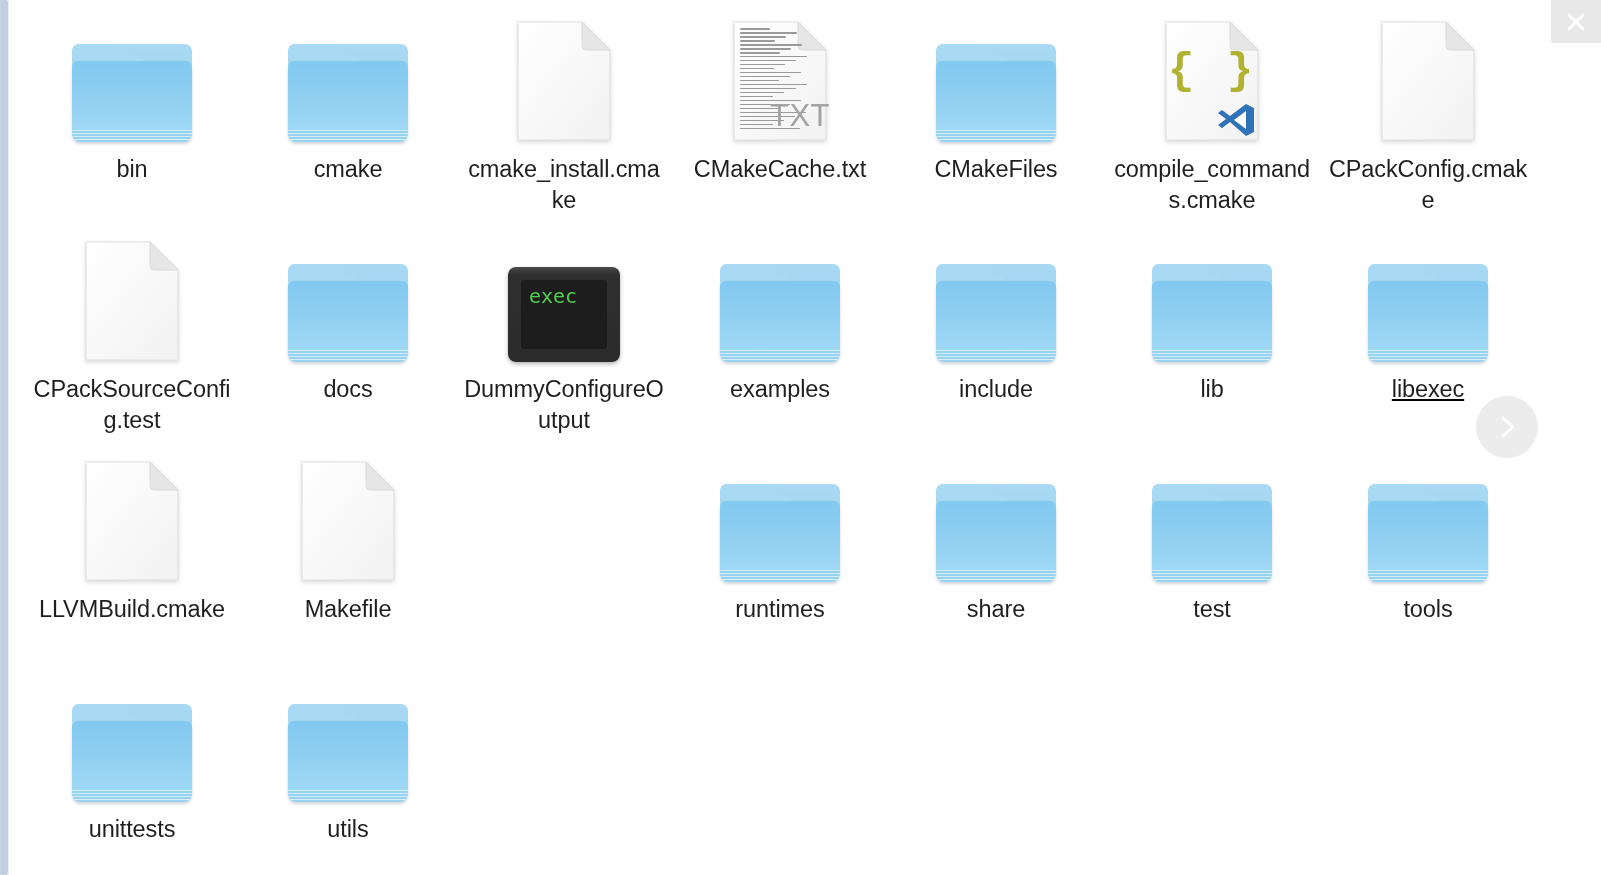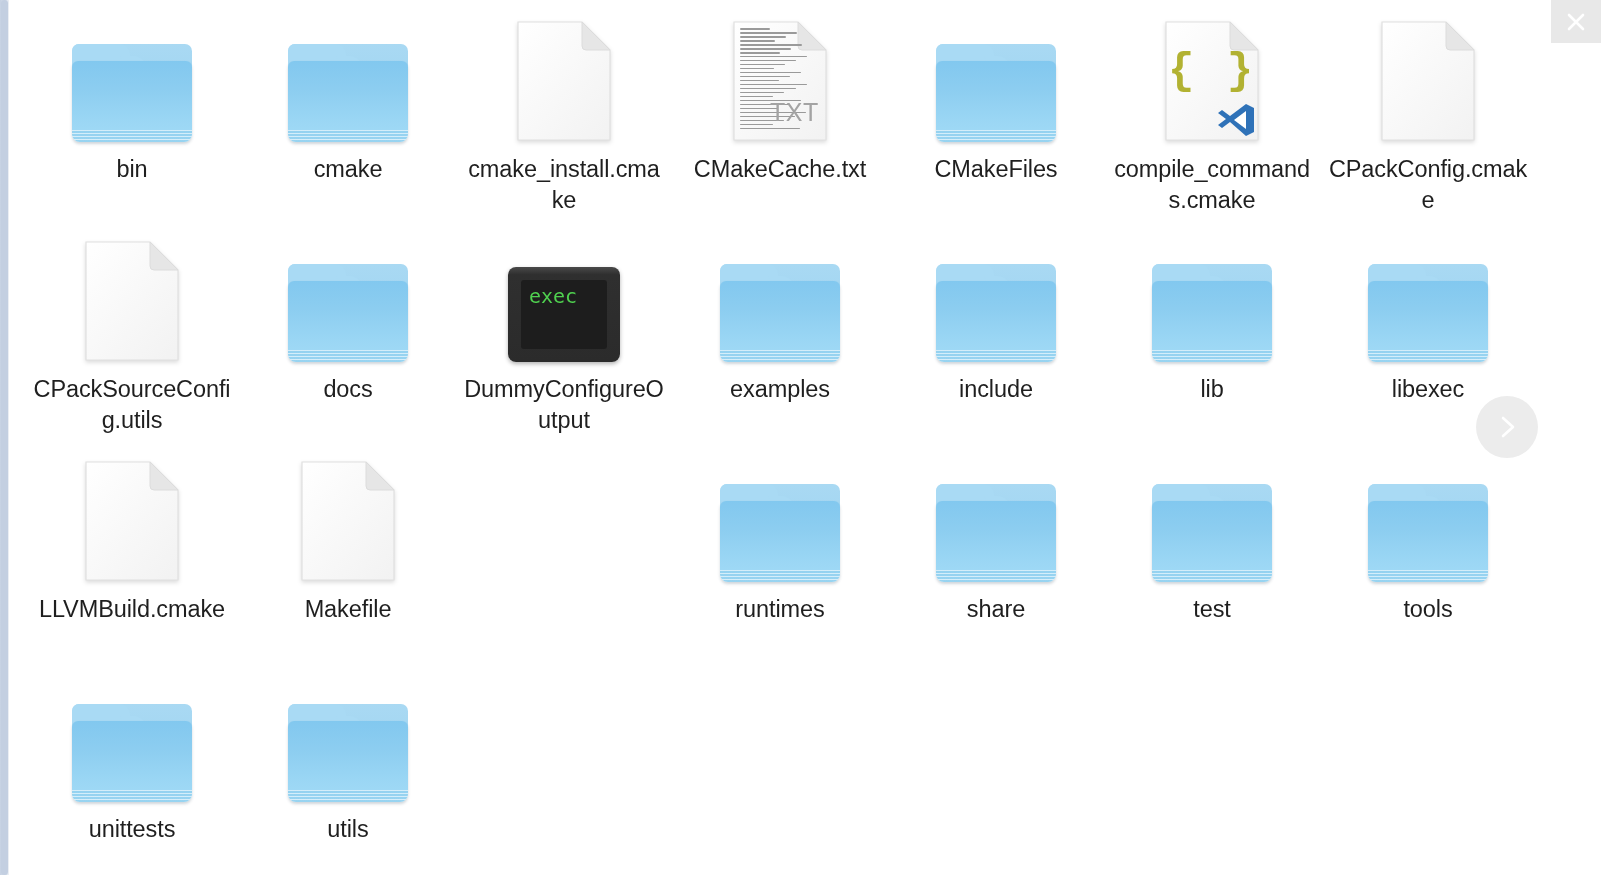--- a/index.html
+++ b/index.html
@@ -154,21 +154,21 @@
   .txt-lines i {
     display:block;
     height: 1.6px;
     background: #9a9a9a;
     margin-bottom: 2.4px;
     border-radius: 1px;
   }
   .txt-badge {
     position:absolute;
     left: 38px; top: 78px;
-    font-size: 25px;
+    font-size: 31px;
     color: #a3a3a3;
     letter-spacing: 0.5px;
     font-family: "Liberation Sans", sans-serif;
   }
 
   
   .json-braces {
     position:absolute;
     left: 0; top: 26px;
     width: 96px;
@@ -362,21 +362,21 @@
                 <linearGradient id="dg5" x1="0" y1="0" x2="1" y2="1">
                   <stop offset="0%" stop-color="#ffffff"></stop>
                   <stop offset="100%" stop-color="#f2f2f2"></stop>
                 </linearGradient>
               </defs>
               <path d="M2 2 L66 2 L94 30 L94 120 L2 120 Z" fill="url(#dg5)" stroke="#e0e0e0" stroke-width="1.2"></path>
               <path d="M66 2 L94 30 L70 30 Q66 30 66 26 Z" fill="#e6e6e6" stroke="#dcdcdc" stroke-width="1"></path>
             </svg>
           </div>
         </div>
-        <div class="label">CPackSourceConfig.utils</div>
+        <div class="label">CPackSourceConfig.test</div>
       </div>
       <div class="cell" style="left: 231px; top: 230px;">
         <div class="icon-wrap">
           <div class="folder">
             <div class="back"></div>
             <div class="tab"></div>
             <div class="notch"></div>
             <div class="front"></div>
           </div>
         </div>
@@ -418,21 +418,21 @@
         <div class="icon-wrap">
           <div class="folder">
             <div class="back"></div>
             <div class="tab"></div>
             <div class="notch"></div>
             <div class="front"></div>
           </div>
         </div>
         <div class="label">lib</div>
       </div>
-      <div class="cell" style="left: 1311px; top: 230px;">
+      <div class="cell" style="left: 1311px; top: 230px; text-decoration: underline;">
         <div class="icon-wrap">
           <div class="folder">
             <div class="back"></div>
             <div class="tab"></div>
             <div class="notch"></div>
             <div class="front"></div>
           </div>
         </div>
         <div class="label">libexec</div>
       </div>

